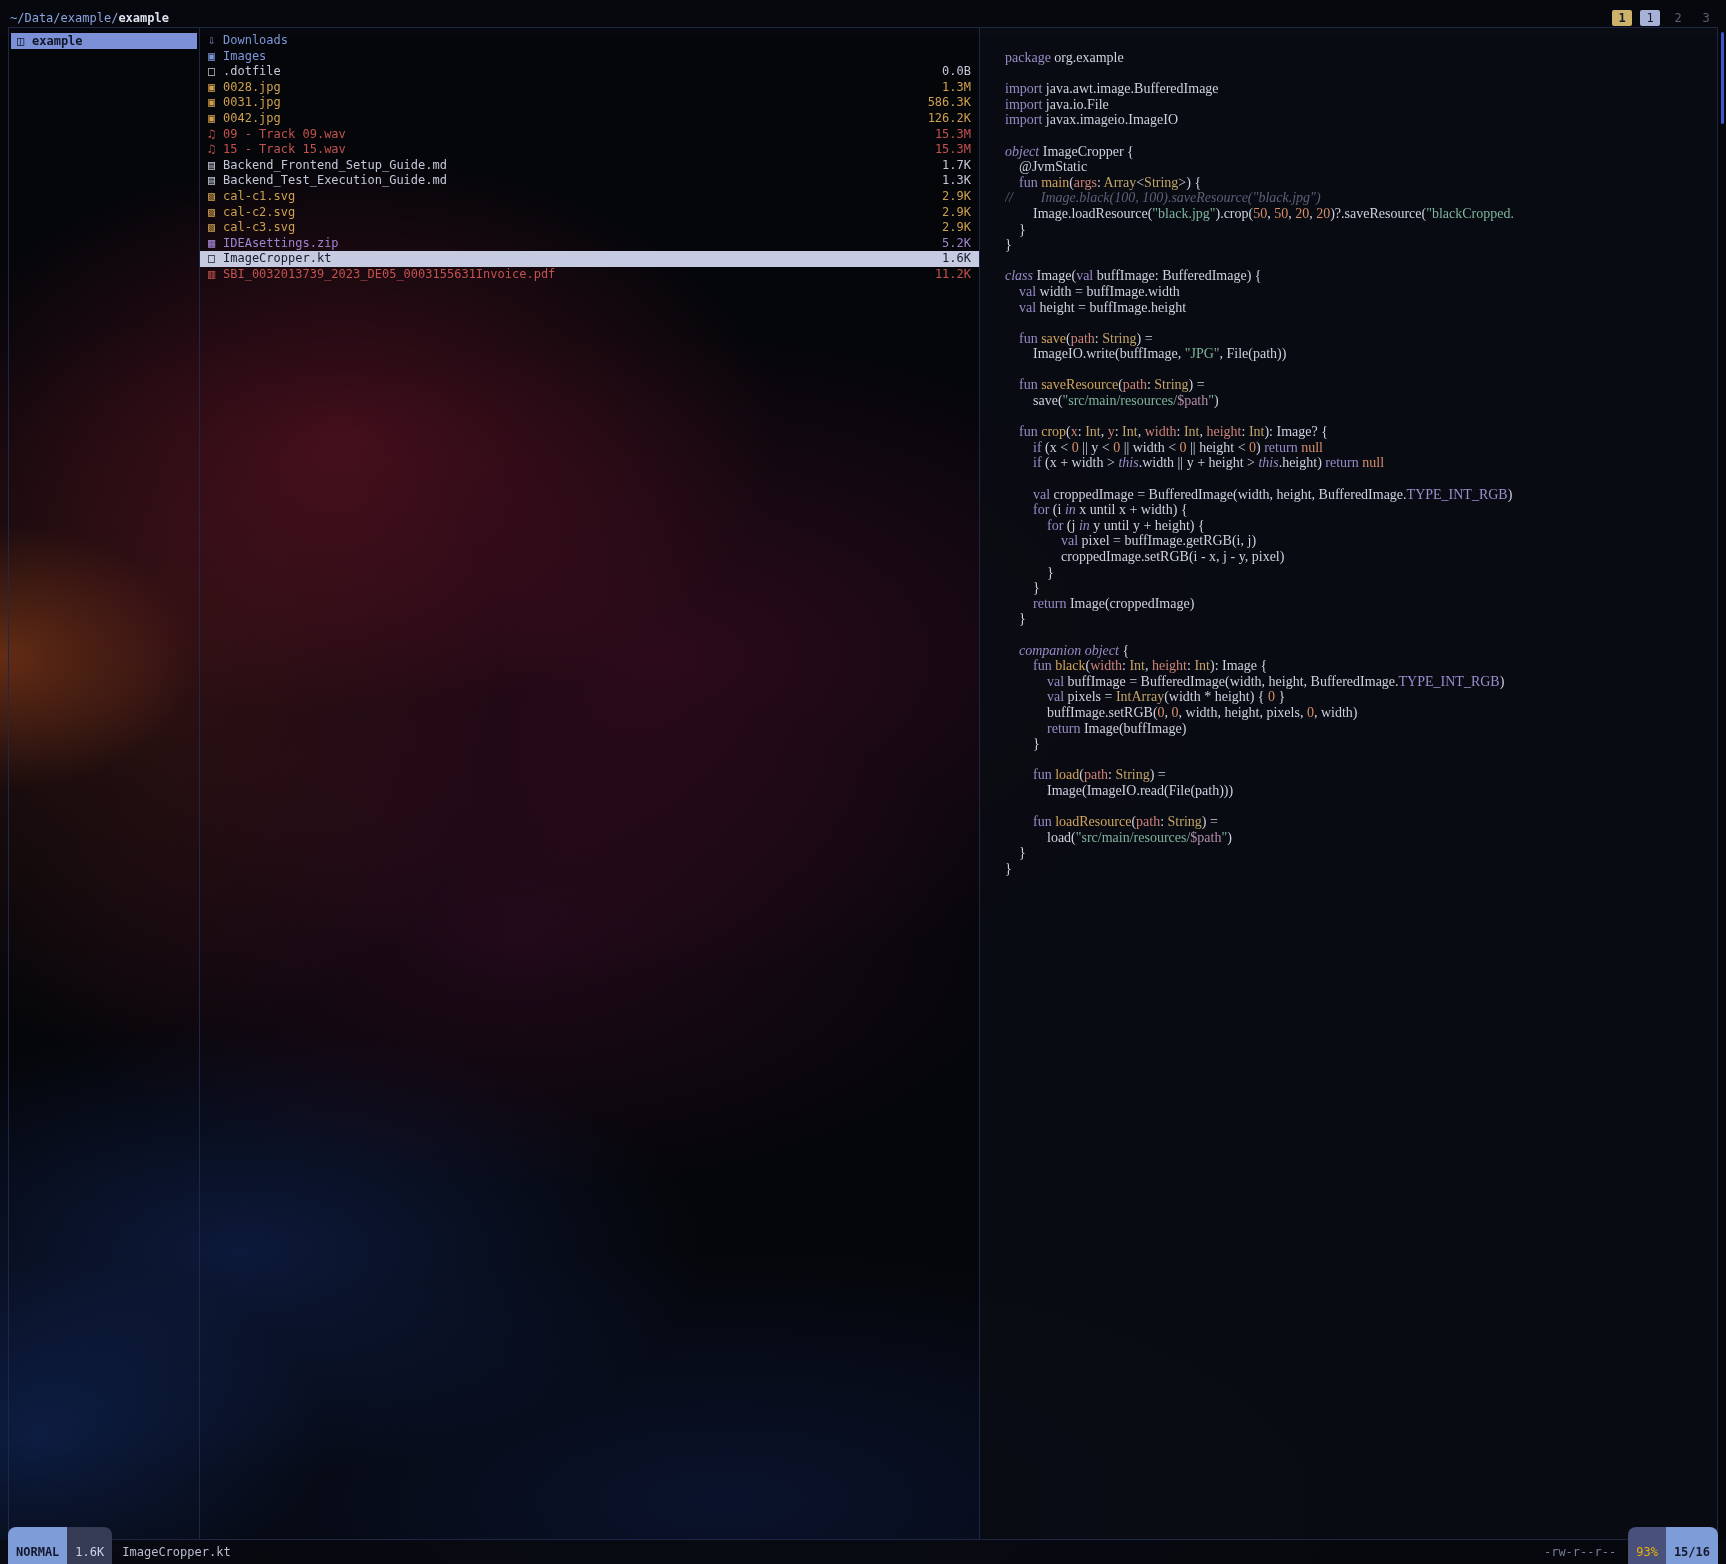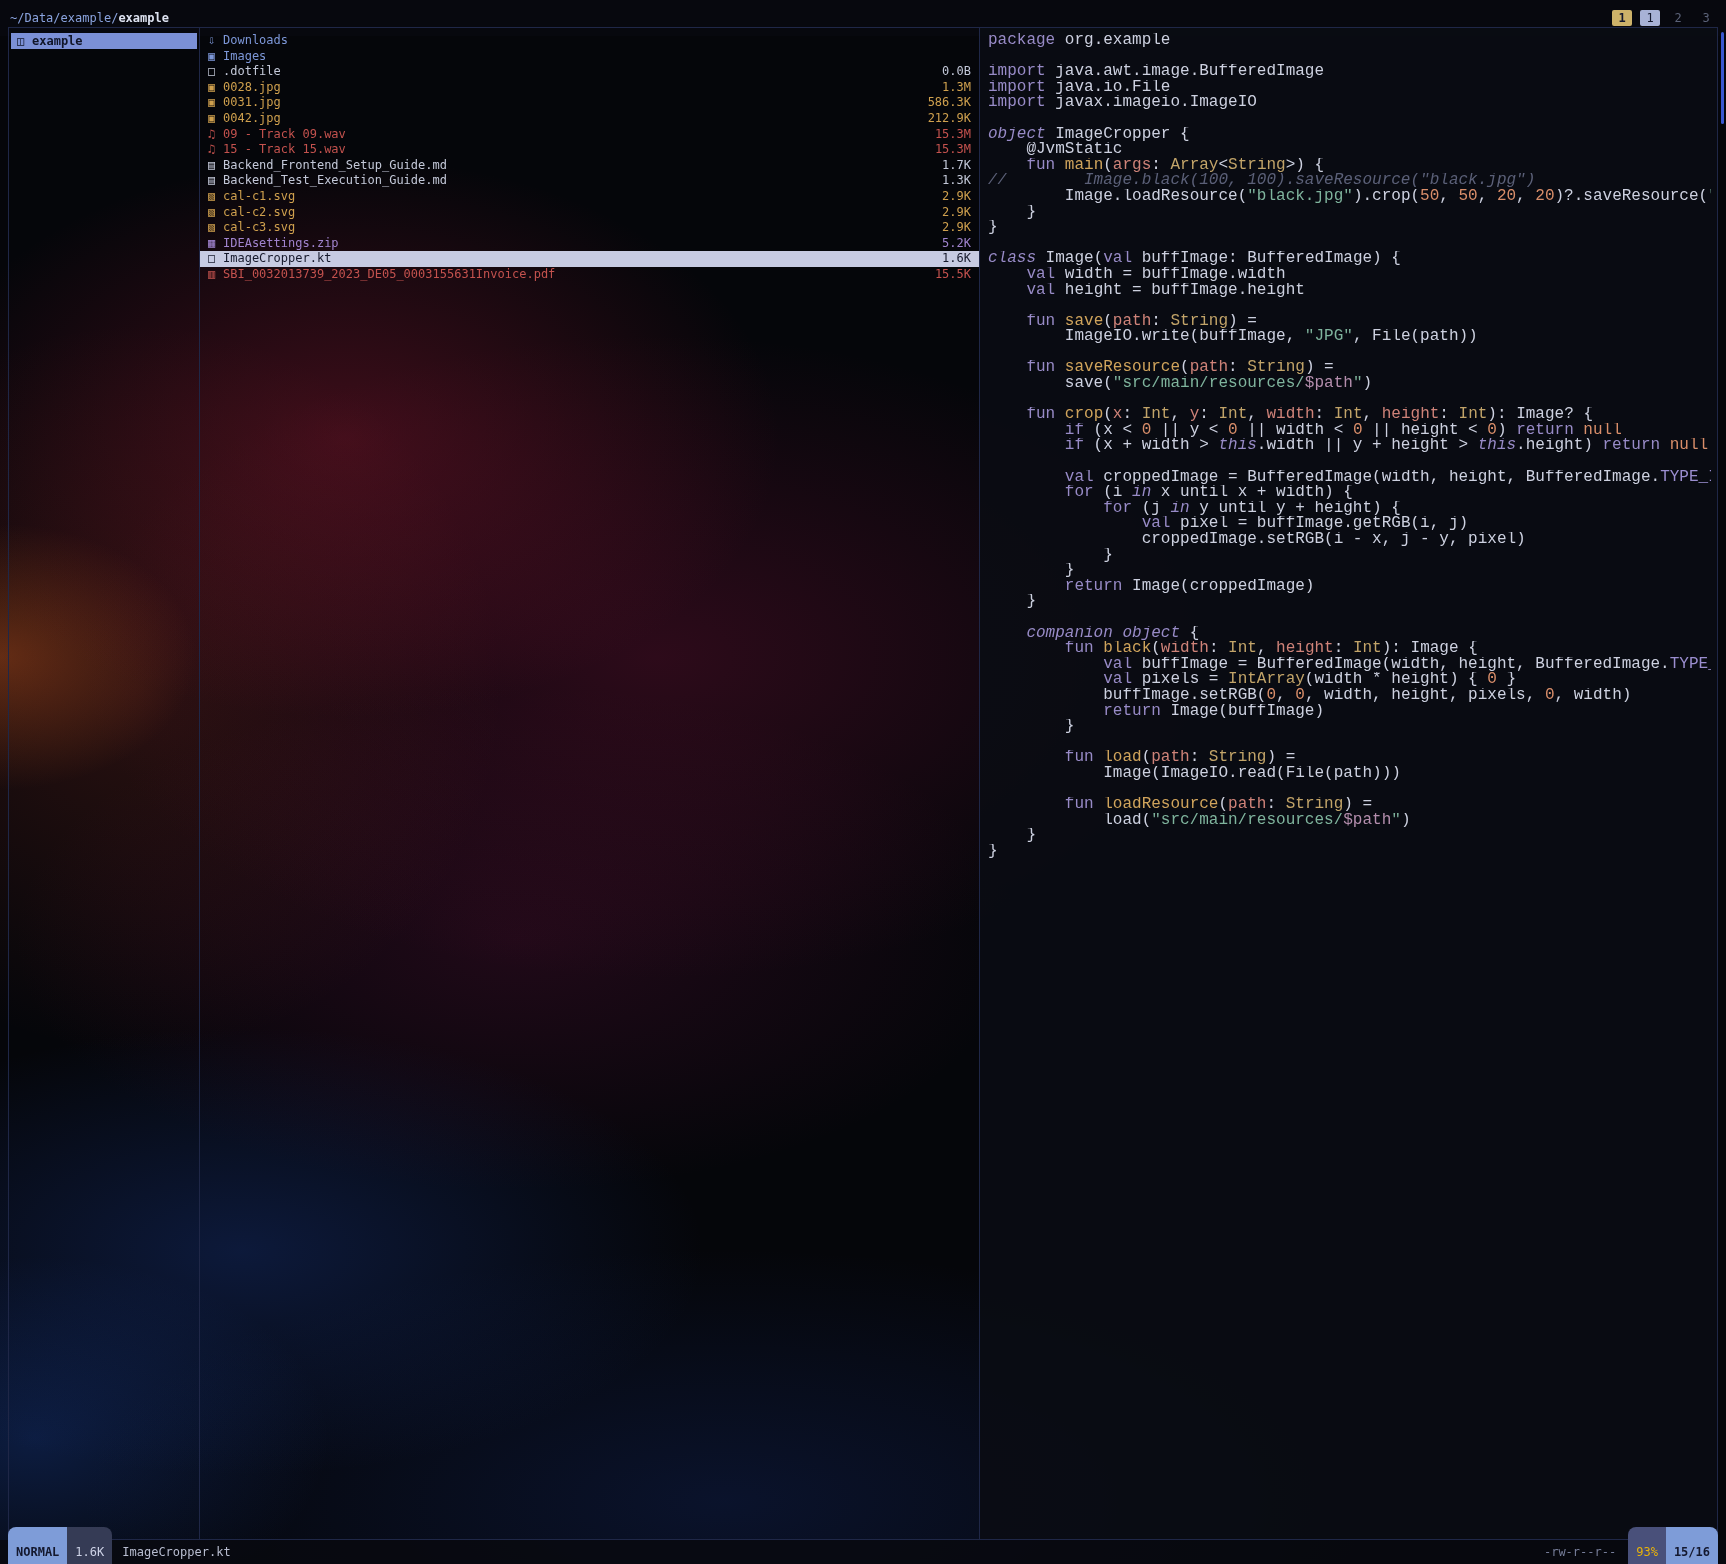--- a/index.html
+++ b/index.html
@@ -52,21 +52,21 @@
   .c-white{color:#c3c8d8;}
   .c-orange{color:#cfa04e;}
   .c-red{color:#c4524e;}
   .c-purple{color:#a184cf;}
   .frow.selected{background:#c7cbe2;color:#16192c !important;}
   .frow.selected *{color:#16192c !important;}
   .prow{display:flex;align-items:center;height:16px;line-height:16px;padding:0 6px;white-space:pre;color:#c3c8d8;}
   .prow .ficon{width:15px;flex:0 0 15px;}
   .prow.selected{background:#7b90d6;color:#101528;font-weight:bold;}
   
-  .code{margin:0;white-space:pre;font-family:Liberation Mono, monospace;font-size:16px;}
+  .code{margin:17px;white-space:pre;font-family:Liberation Serif, serif;font-size:14px;}
   .code-line{height:15.6px;line-height:15.6px;white-space:pre;overflow:hidden;}
   .tk-p{color:#cdd1e0;}
   .tk-kw{color:#988bc7;}
   .tk-kwi{color:#988bc7;font-style:italic;}
   .tk-fn{color:#d0a45c;}
   .tk-ty{color:#c2a469;}
   .tk-str{color:#7fb49d;}
   .tk-num{color:#d98e6a;}
   .tk-cmt{color:#5b6078;font-style:italic;}
   .tk-prm{color:#cf8379;}
@@ -108,31 +108,31 @@
   <div class="panes">
     <div class="pane parent" id="parent-pane">
         <div class="prow selected"><span class="ficon">◫</span><span>example</span></div>
       </div>
     <div class="pane current" id="file-list">
         <div class="frow c-blue"><span class="ficon">⇩</span><span class="fname">Downloads</span><span class="fsize"></span></div>
         <div class="frow c-blue"><span class="ficon">▣</span><span class="fname">Images</span><span class="fsize"></span></div>
         <div class="frow c-white"><span class="ficon">□</span><span class="fname">.dotfile</span><span class="fsize">0.0B</span></div>
         <div class="frow c-orange"><span class="ficon">▣</span><span class="fname">0028.jpg</span><span class="fsize">1.3M</span></div>
         <div class="frow c-orange"><span class="ficon">▣</span><span class="fname">0031.jpg</span><span class="fsize">586.3K</span></div>
-        <div class="frow c-orange"><span class="ficon">▣</span><span class="fname">0042.jpg</span><span class="fsize">212.9K</span></div>
+        <div class="frow c-orange"><span class="ficon">▣</span><span class="fname">0042.jpg</span><span class="fsize">126.2K</span></div>
         <div class="frow c-red"><span class="ficon">♫</span><span class="fname">09 - Track 09.wav</span><span class="fsize">15.3M</span></div>
         <div class="frow c-red"><span class="ficon">♫</span><span class="fname">15 - Track 15.wav</span><span class="fsize">15.3M</span></div>
         <div class="frow c-white"><span class="ficon">▤</span><span class="fname">Backend_Frontend_Setup_Guide.md</span><span class="fsize">1.7K</span></div>
         <div class="frow c-white"><span class="ficon">▤</span><span class="fname">Backend_Test_Execution_Guide.md</span><span class="fsize">1.3K</span></div>
         <div class="frow c-orange"><span class="ficon">▧</span><span class="fname">cal-c1.svg</span><span class="fsize">2.9K</span></div>
         <div class="frow c-orange"><span class="ficon">▧</span><span class="fname">cal-c2.svg</span><span class="fsize">2.9K</span></div>
         <div class="frow c-orange"><span class="ficon">▧</span><span class="fname">cal-c3.svg</span><span class="fsize">2.9K</span></div>
         <div class="frow c-purple"><span class="ficon">▦</span><span class="fname">IDEAsettings.zip</span><span class="fsize">5.2K</span></div>
         <div class="frow c-white selected"><span class="ficon">□</span><span class="fname">ImageCropper.kt</span><span class="fsize">1.6K</span></div>
-        <div class="frow c-red"><span class="ficon">▥</span><span class="fname">SBI_0032013739_2023_DE05_0003155631Invoice.pdf</span><span class="fsize">15.5K</span></div>
+        <div class="frow c-red"><span class="ficon">▥</span><span class="fname">SBI_0032013739_2023_DE05_0003155631Invoice.pdf</span><span class="fsize">11.2K</span></div>
       </div>
     <div class="pane preview">
       <pre id="code" class="code"><div class="code-line"><span class="tk-kw">package</span><span class="tk-p"> org.example</span></div><div class="code-line">&nbsp;</div><div class="code-line"><span class="tk-kw">import</span><span class="tk-p"> java.awt.image.BufferedImage</span></div><div class="code-line"><span class="tk-kw">import</span><span class="tk-p"> java.io.File</span></div><div class="code-line"><span class="tk-kw">import</span><span class="tk-p"> javax.imageio.ImageIO</span></div><div class="code-line">&nbsp;</div><div class="code-line"><span class="tk-kwi">object</span><span class="tk-p"> ImageCropper {</span></div><div class="code-line"><span class="tk-p">    @JvmStatic</span></div><div class="code-line"><span class="tk-p">    </span><span class="tk-kw">fun</span><span class="tk-p"> </span><span class="tk-fn">main</span><span class="tk-p">(</span><span class="tk-prm">args</span><span class="tk-p">: </span><span class="tk-ty">Array</span><span class="tk-p">&lt;</span><span class="tk-ty">String</span><span class="tk-p">&gt;) {</span></div><div class="code-line"><span class="tk-cmt">//        Image.black(100, 100).saveResource("black.jpg")</span></div><div class="code-line"><span class="tk-p">        Image.loadResource(</span><span class="tk-str">"black.jpg"</span><span class="tk-p">).crop(</span><span class="tk-num">50</span><span class="tk-p">, </span><span class="tk-num">50</span><span class="tk-p">, </span><span class="tk-num">20</span><span class="tk-p">, </span><span class="tk-num">20</span><span class="tk-p">)?.saveResource(</span><span class="tk-str">"blackCropped.</span></div><div class="code-line"><span class="tk-p">    }</span></div><div class="code-line"><span class="tk-p">}</span></div><div class="code-line">&nbsp;</div><div class="code-line"><span class="tk-kwi">class</span><span class="tk-p"> Image(</span><span class="tk-kw">val</span><span class="tk-p"> buffImage: BufferedImage) {</span></div><div class="code-line"><span class="tk-p">    </span><span class="tk-kw">val</span><span class="tk-p"> width = buffImage.width</span></div><div class="code-line"><span class="tk-p">    </span><span class="tk-kw">val</span><span class="tk-p"> height = buffImage.height</span></div><div class="code-line">&nbsp;</div><div class="code-line"><span class="tk-p">    </span><span class="tk-kw">fun</span><span class="tk-p"> </span><span class="tk-fn">save</span><span class="tk-p">(</span><span class="tk-prm">path</span><span class="tk-p">: </span><span class="tk-ty">String</span><span class="tk-p">) =</span></div><div class="code-line"><span class="tk-p">        ImageIO.write(buffImage, </span><span class="tk-str">"JPG"</span><span class="tk-p">, File(path))</span></div><div class="code-line">&nbsp;</div><div class="code-line"><span class="tk-p">    </span><span class="tk-kw">fun</span><span class="tk-p"> </span><span class="tk-fn">saveResource</span><span class="tk-p">(</span><span class="tk-prm">path</span><span class="tk-p">: </span><span class="tk-ty">String</span><span class="tk-p">) =</span></div><div class="code-line"><span class="tk-p">        save(</span><span class="tk-str">"src/main/resources/</span><span class="tk-tpl">$path</span><span class="tk-str">"</span><span class="tk-p">)</span></div><div class="code-line">&nbsp;</div><div class="code-line"><span class="tk-p">    </span><span class="tk-kw">fun</span><span class="tk-p"> </span><span class="tk-fn">crop</span><span class="tk-p">(</span><span class="tk-prm">x</span><span class="tk-p">: </span><span class="tk-ty">Int</span><span class="tk-p">, </span><span class="tk-prm">y</span><span class="tk-p">: </span><span class="tk-ty">Int</span><span class="tk-p">, </span><span class="tk-prm">width</span><span class="tk-p">: </span><span class="tk-ty">Int</span><span class="tk-p">, </span><span class="tk-prm">height</span><span class="tk-p">: </span><span class="tk-ty">Int</span><span class="tk-p">): Image? {</span></div><div class="code-line"><span class="tk-p">        </span><span class="tk-kw">if</span><span class="tk-p"> (x &lt; </span><span class="tk-num">0</span><span class="tk-p"> || y &lt; </span><span class="tk-num">0</span><span class="tk-p"> || width &lt; </span><span class="tk-num">0</span><span class="tk-p"> || height &lt; </span><span class="tk-num">0</span><span class="tk-p">) </span><span class="tk-kw">return</span><span class="tk-p"> </span><span class="tk-num">null</span></div><div class="code-line"><span class="tk-p">        </span><span class="tk-kw">if</span><span class="tk-p"> (x + width &gt; </span><span class="tk-kwi">this</span><span class="tk-p">.width || y + height &gt; </span><span class="tk-kwi">this</span><span class="tk-p">.height) </span><span class="tk-kw">return</span><span class="tk-p"> </span><span class="tk-num">null</span></div><div class="code-line">&nbsp;</div><div class="code-line"><span class="tk-p">        </span><span class="tk-kw">val</span><span class="tk-p"> croppedImage = BufferedImage(width, height, BufferedImage.</span><span class="tk-cst">TYPE_INT_RGB</span><span class="tk-p">)</span></div><div class="code-line"><span class="tk-p">        </span><span class="tk-kw">for</span><span class="tk-p"> (i </span><span class="tk-kwi">in</span><span class="tk-p"> x until x + width) {</span></div><div class="code-line"><span class="tk-p">            </span><span class="tk-kw">for</span><span class="tk-p"> (j </span><span class="tk-kwi">in</span><span class="tk-p"> y until y + height) {</span></div><div class="code-line"><span class="tk-p">                </span><span class="tk-kw">val</span><span class="tk-p"> pixel = buffImage.getRGB(i, j)</span></div><div class="code-line"><span class="tk-p">                croppedImage.setRGB(i - x, j - y, pixel)</span></div><div class="code-line"><span class="tk-p">            }</span></div><div class="code-line"><span class="tk-p">        }</span></div><div class="code-line"><span class="tk-p">        </span><span class="tk-kw">return</span><span class="tk-p"> Image(croppedImage)</span></div><div class="code-line"><span class="tk-p">    }</span></div><div class="code-line">&nbsp;</div><div class="code-line"><span class="tk-p">    </span><span class="tk-kwi">companion object</span><span class="tk-p"> {</span></div><div class="code-line"><span class="tk-p">        </span><span class="tk-kw">fun</span><span class="tk-p"> </span><span class="tk-fn">black</span><span class="tk-p">(</span><span class="tk-prm">width</span><span class="tk-p">: </span><span class="tk-ty">Int</span><span class="tk-p">, </span><span class="tk-prm">height</span><span class="tk-p">: </span><span class="tk-ty">Int</span><span class="tk-p">): Image {</span></div><div class="code-line"><span class="tk-p">            </span><span class="tk-kw">val</span><span class="tk-p"> buffImage = BufferedImage(width, height, BufferedImage.</span><span class="tk-cst">TYPE_INT_RGB</span><span class="tk-p">)</span></div><div class="code-line"><span class="tk-p">            </span><span class="tk-kw">val</span><span class="tk-p"> pixels = </span><span class="tk-ty">IntArray</span><span class="tk-p">(width * height) { </span><span class="tk-num">0</span><span class="tk-p"> }</span></div><div class="code-line"><span class="tk-p">            buffImage.setRGB(</span><span class="tk-num">0</span><span class="tk-p">, </span><span class="tk-num">0</span><span class="tk-p">, width, height, pixels, </span><span class="tk-num">0</span><span class="tk-p">, width)</span></div><div class="code-line"><span class="tk-p">            </span><span class="tk-kw">return</span><span class="tk-p"> Image(buffImage)</span></div><div class="code-line"><span class="tk-p">        }</span></div><div class="code-line">&nbsp;</div><div class="code-line"><span class="tk-p">        </span><span class="tk-kw">fun</span><span class="tk-p"> </span><span class="tk-fn">load</span><span class="tk-p">(</span><span class="tk-prm">path</span><span class="tk-p">: </span><span class="tk-ty">String</span><span class="tk-p">) =</span></div><div class="code-line"><span class="tk-p">            Image(ImageIO.read(File(path)))</span></div><div class="code-line">&nbsp;</div><div class="code-line"><span class="tk-p">        </span><span class="tk-kw">fun</span><span class="tk-p"> </span><span class="tk-fn">loadResource</span><span class="tk-p">(</span><span class="tk-prm">path</span><span class="tk-p">: </span><span class="tk-ty">String</span><span class="tk-p">) =</span></div><div class="code-line"><span class="tk-p">            load(</span><span class="tk-str">"src/main/resources/</span><span class="tk-tpl">$path</span><span class="tk-str">"</span><span class="tk-p">)</span></div><div class="code-line"><span class="tk-p">    }</span></div><div class="code-line"><span class="tk-p">}</span></div></pre>
     </div>
   </div>
 
   <div class="scrollbar" style="position:absolute;right:2px;top:32px;"></div>
 
   <div class="statusbar">
     <div class="sb-left">

